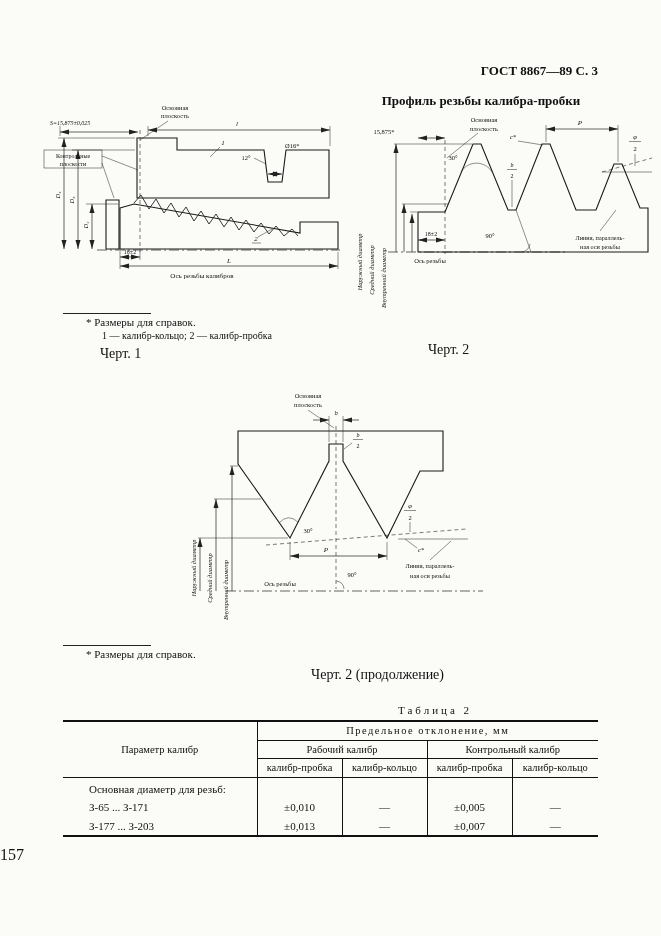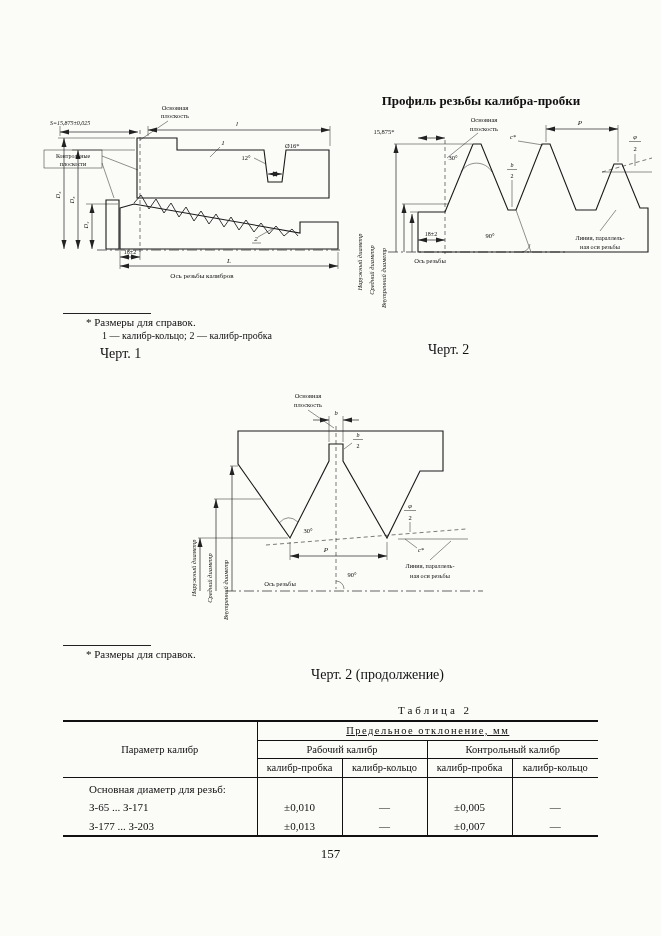--- a/index.html
+++ b/index.html
@@ -6,32 +6,32 @@
   html,body { background:#d9d9d9; }
   body { font-family:"Liberation Serif","DejaVu Serif",serif; color:#111; }
   .page { position:relative; width:661px; height:936px; background:#fbfbf8; margin:0 auto; overflow:hidden; }
   .abs { position:absolute; }
   .doc-ref { font-weight:bold; font-size:13px; text-align:right; }
   .fig-title { font-weight:bold; font-size:13px; text-align:center; }
   .caption { font-size:14px;font-family:Liberation Serif, serif; }
   .footnote { font-size:11px; }
   .footnote-sub { font-size:10px; }
   .fnline { height:1px; background:#222; }
-  .page-num { font-size:13px; text-align:center; }
+  .page-num { font-size:16px; }
   .table-title { font-size:11px; text-align:left; letter-spacing:3px; }
 
   
   .gtable { border-collapse:collapse; font-size:11px; table-layout:fixed;
             border-top:2px solid #111; border-bottom:2px solid #111; }
   .gtable th, .gtable td { border:1px solid #111; font-weight:normal; text-align:center;
             vertical-align:middle; padding:2px 3px; line-height:1.3; }
   .gtable tr > *:first-child { border-left:none; }
   .gtable tr > *:last-child { border-right:none; }
   .gtable thead th { font-size:10.5px; }
-  .gtable .lsp { letter-spacing:1.5px;text-decoration:underline; }
+  .gtable .lsp { letter-spacing:1.5px; }
   .gtable tbody td { border-top:none; border-bottom:none; }
   .gtable tbody td.pl { text-align:left; padding-left:26px; }
   .gtable tbody tr.first td { padding-top:4px; }
 
   
   svg text { font-family:"Liberation Serif","DejaVu Serif",serif; fill:#111; }
   .f6  { font-size:6px; }
   .f62 { font-size:6.2px; }
   .f65 { font-size:6.5px; }
   .f7  { font-size:7px; }
@@ -41,20 +41,21 @@
   .dim  { stroke:#222; stroke-width:0.7; fill:none; }
   .thin { stroke:#222; stroke-width:0.5; fill:none; }
   .dashdot { stroke:#222; stroke-width:0.7; fill:none; stroke-dasharray:10 3 2 3; }
   .dash { stroke:#222; stroke-width:0.6; fill:none; stroke-dasharray:4 3; }
 </style>
 </head>
 <body>
 
 <div class="page">
 
+  <div class="abs doc-ref" style="left:380px;top:63px;width:218px;">ГОСТ 8867—89 С. 3</div>
 
   <div class="abs fig-title" style="left:352px;top:93px;width:258px;">Профиль резьбы калибра-пробки</div>
 
   <svg class="abs" style="left:42px;top:100px;" width="300" height="195" viewBox="0 0 300 195">
     <defs>
       <pattern id="hatch1" patternUnits="userSpaceOnUse" width="6" height="6">
         <path d="M0,6 L6,0" stroke="#555" stroke-width="0.6"></path>
       </pattern>
       <marker id="arr1" markerWidth="9" markerHeight="6" refX="9" refY="3" orient="auto-start-reverse" markerUnits="userSpaceOnUse">
         <path d="M0,0.5 L9,3 L0,5.5 Z" fill="#222"></path>

